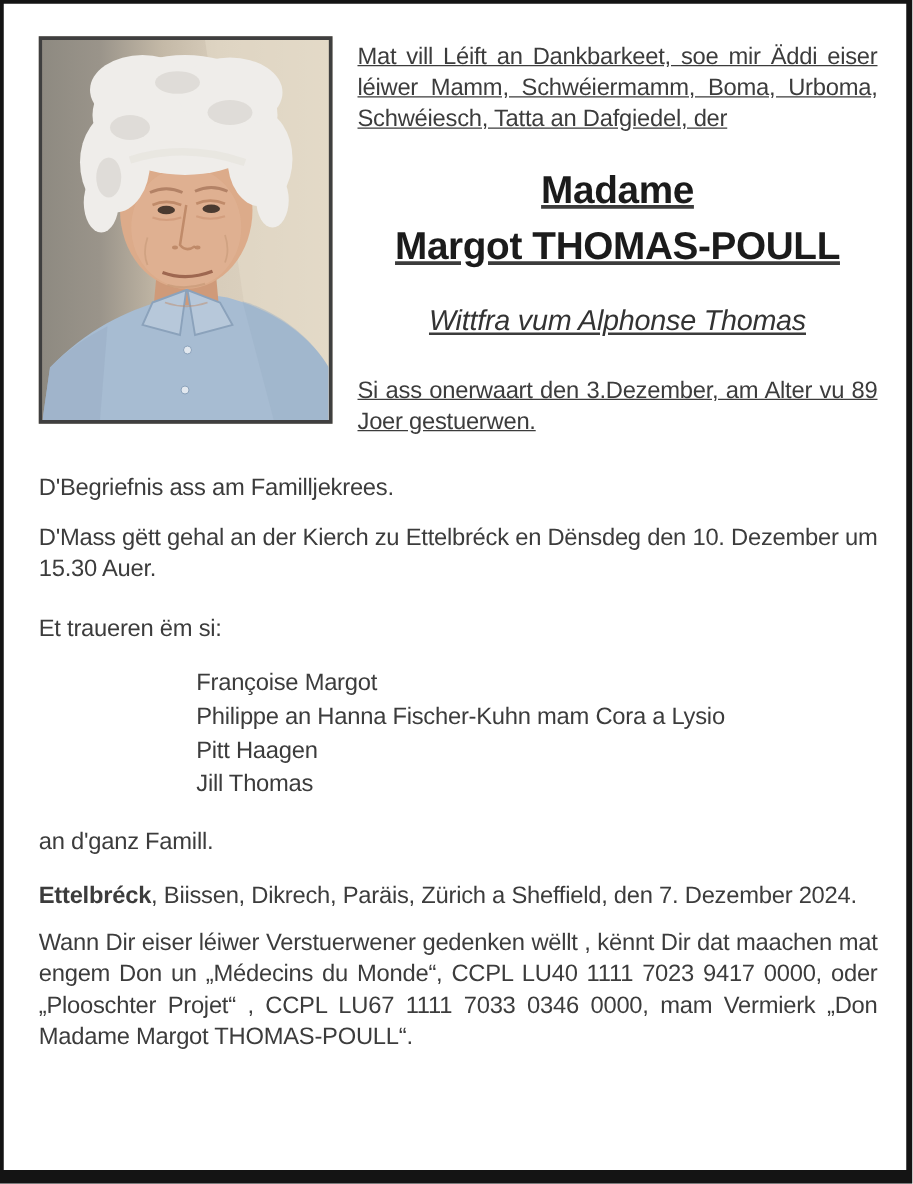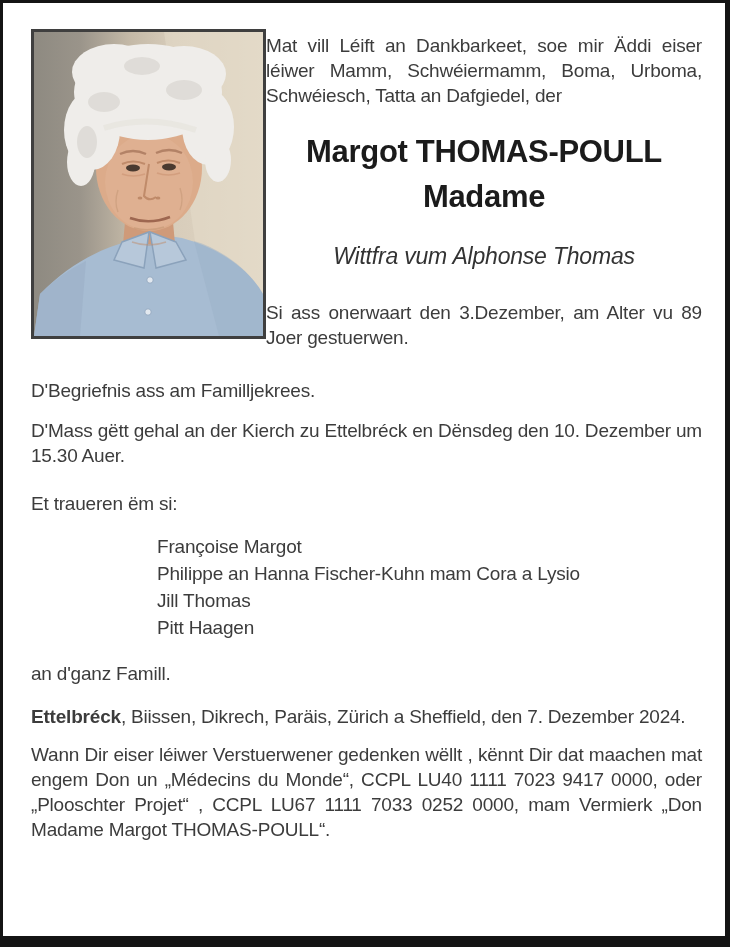--- a/index.html
+++ b/index.html
@@ -32,21 +32,23 @@
     flex: 0 0 auto;
     box-sizing: border-box;
     width: 235px;
     height: 310px;
     border: 3px solid #3f3f3f;
     background: #cfc5b4;
     overflow: hidden;
   }
   .right-col {
     flex: 1 1 auto;
+    margin-left: 20px;
     min-width: 0;
+    text-decoration: underline;
   }
   .intro {
     margin-top: 4px;
     text-align: justify;
   }
   .title-block {
     margin-top: 21px;
     text-align: center;
     color: #1b1b1b;
     font-weight: bold;
@@ -161,40 +163,40 @@
 
         <path d="M84,158 Q80,170 84,180" fill="none" stroke="#c79a78" stroke-width="1.4" opacity="0.6"></path>
         <path d="M146,156 Q150,168 146,178" fill="none" stroke="#c79a78" stroke-width="1.4" opacity="0.6"></path>
         <path d="M98,210 Q115,216 132,210" fill="none" stroke="#c08b6a" stroke-width="1.4" opacity="0.5"></path>
       </svg>
     </div>
 
     <div class="right-col">
       <div class="intro">Mat vill Léift an Dankbarkeet, soe mir Äddi eiser léiwer Mamm, Schwéiermamm, Boma, Urboma, Schwéiesch, Tatta an Dafgiedel, der</div>
       <div class="title-block">
+        <div>Madame</div>
         <div>Margot THOMAS-POULL</div>
-        <div>Madame</div>
       </div>
       <div class="subtitle">Wittfra vum Alphonse Thomas</div>
       <div class="death-par">Si ass onerwaart den 3.Dezember, am Alter vu 89 Joer gestuerwen.</div>
     </div>
   </div>
 
   <div class="burial">D'Begriefnis ass am Familljekrees.</div>
 
   <div class="mass">D'Mass gëtt gehal an der Kierch zu Ettelbréck en Dënsdeg den 10. Dezember um 15.30 Auer.</div>
 
   <div class="mourners-intro">Et traueren ëm si:</div>
 
   <div class="mourners-list">
     <div>Françoise Margot</div>
     <div>Philippe an Hanna Fischer-Kuhn mam Cora a Lysio</div>
+    <div>Pitt Haagen</div>
     <div>Jill Thomas</div>
-    <div>Pitt Haagen</div>
   </div>
 
   <div class="family-line">an d'ganz Famill.</div>
 
   <div class="places"><span class="bold">Ettelbréck</span><span>, Biissen, Dikrech, Paräis, Zürich a Sheffield, den 7. Dezember 2024.</span></div>
 
-  <div class="donation">Wann Dir eiser léiwer Verstuerwener gedenken wëllt , kënnt Dir dat maachen mat engem Don un „Médecins du Monde“, CCPL LU40 1111 7023 9417 0000, oder „Plooschter Projet“ , CCPL LU67 1111 7033 0252 0000, mam Vermierk „Don Madame Margot THOMAS-POULL“.</div>
+  <div class="donation">Wann Dir eiser léiwer Verstuerwener gedenken wëllt , kënnt Dir dat maachen mat engem Don un „Médecins du Monde“, CCPL LU40 1111 7023 9417 0000, oder „Plooschter Projet“ , CCPL LU67 1111 7033 0346 0000, mam Vermierk „Don Madame Margot THOMAS-POULL“.</div>
 
 </div>
 
 </body></html>

